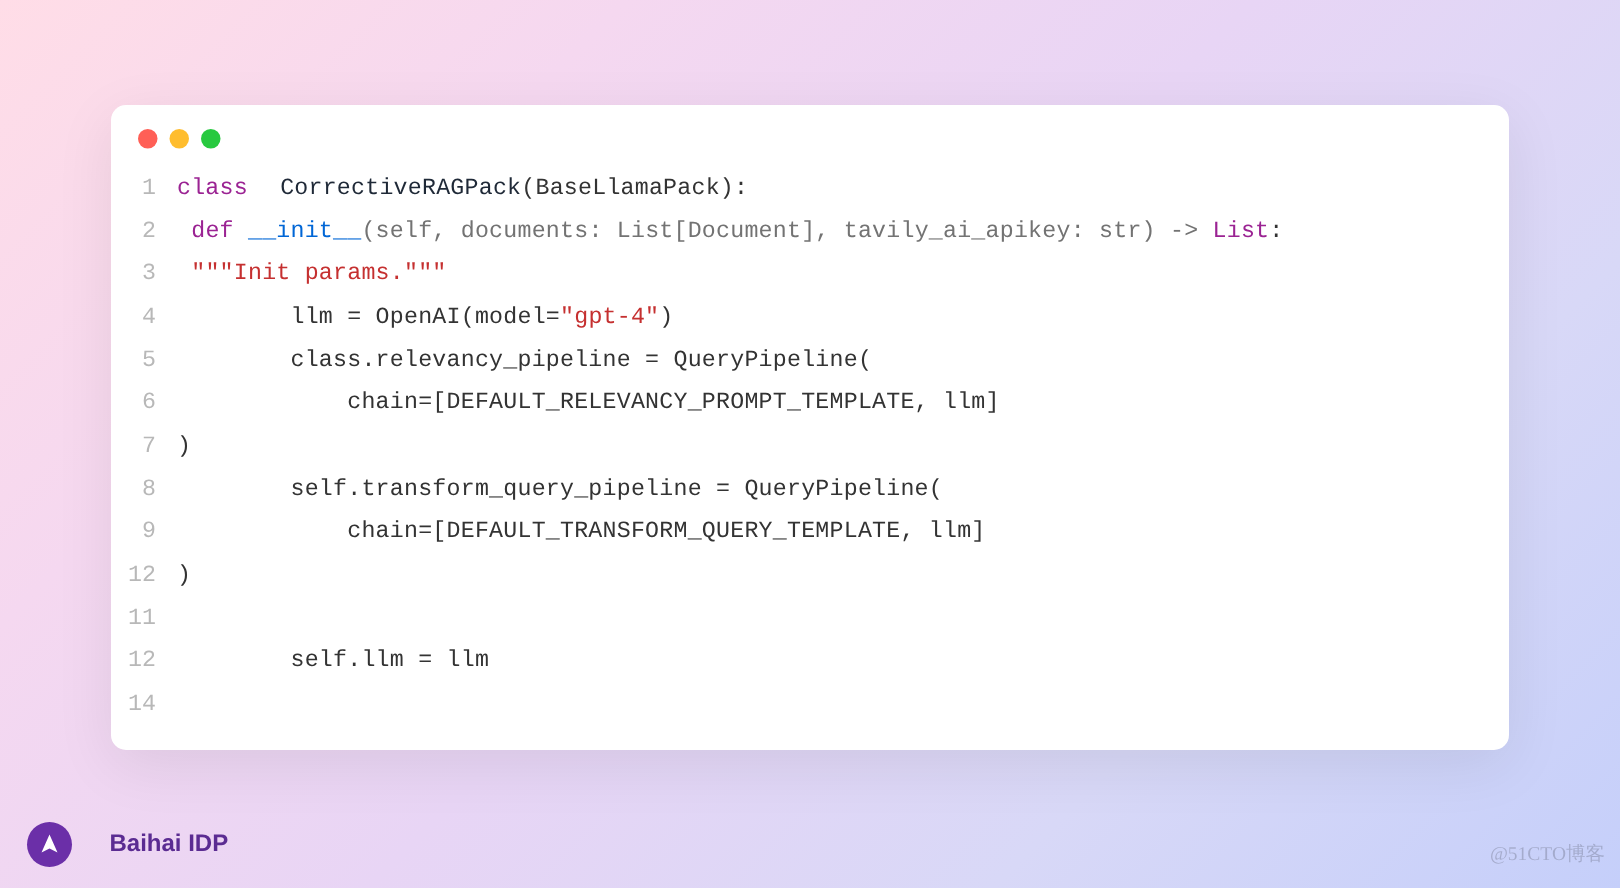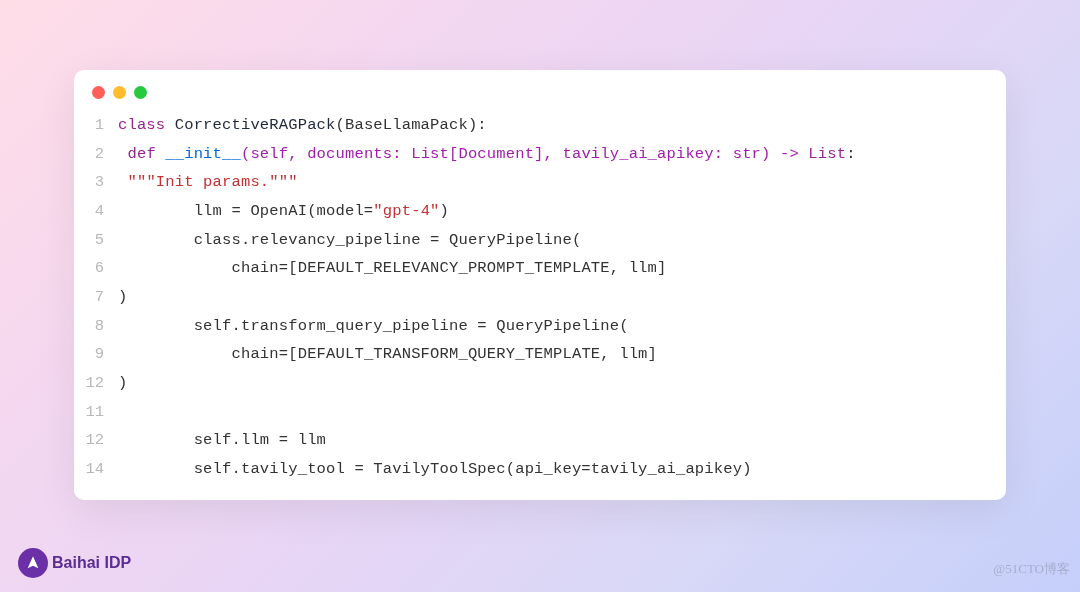--- a/index.html
+++ b/index.html
@@ -54,33 +54,33 @@
       padding-right: 14px;
       flex-shrink: 0;
       user-select: none;
     }
     .code {
       white-space: pre;
       color: #333;
       letter-spacing: 0.01em;
     }
     .kw { color: #9b2393; margin-top: 28px; }
-    .cls { color: #1f2937; }
+    .cls { color: #1f2937; margin-left: 12px; }
     .fn { color: #0066d6; }
     .str { color: #c53030; }
     .doc { color: #c53030; }
-    .param { color: #a21caf; }
+    .param { color: #737373; }
     .punc { color: #333; }
     .footer {
       position: absolute;
       bottom: 14px;
       left: 18px;
       display: flex;
       align-items: center;
-      gap: 4px;
+      gap: 25px;
     }
     .logo-circle {
       width: 30px;
       height: 30px;
       border-radius: 50%;
       background: #6b2fa8;
       display: flex;
       align-items: center;
       justify-content: center;
     }
@@ -156,21 +156,20 @@
       <div class="line">
         <span class="ln">11</span>
         <span class="code"></span>
       </div>
       <div class="line">
         <span class="ln">12</span>
         <span class="code">        <span class="punc">self.llm = llm</span></span>
       </div>
       <div class="line">
         <span class="ln">14</span>
-        <span class="code">        <span class="punc">self.tavily_tool = TavilyToolSpec(api_key=tavily_ai_apikey)</span></span>
       </div>
     </div>
 </div>
 
 <div class="footer">
   <div class="logo-circle">
     <svg class="logo-inner" width="16" height="16" viewBox="0 0 24 24" fill="white">
       <path d="M12 2 L4 20 L12 16 L20 20 Z"></path>
     </svg>
   </div>

